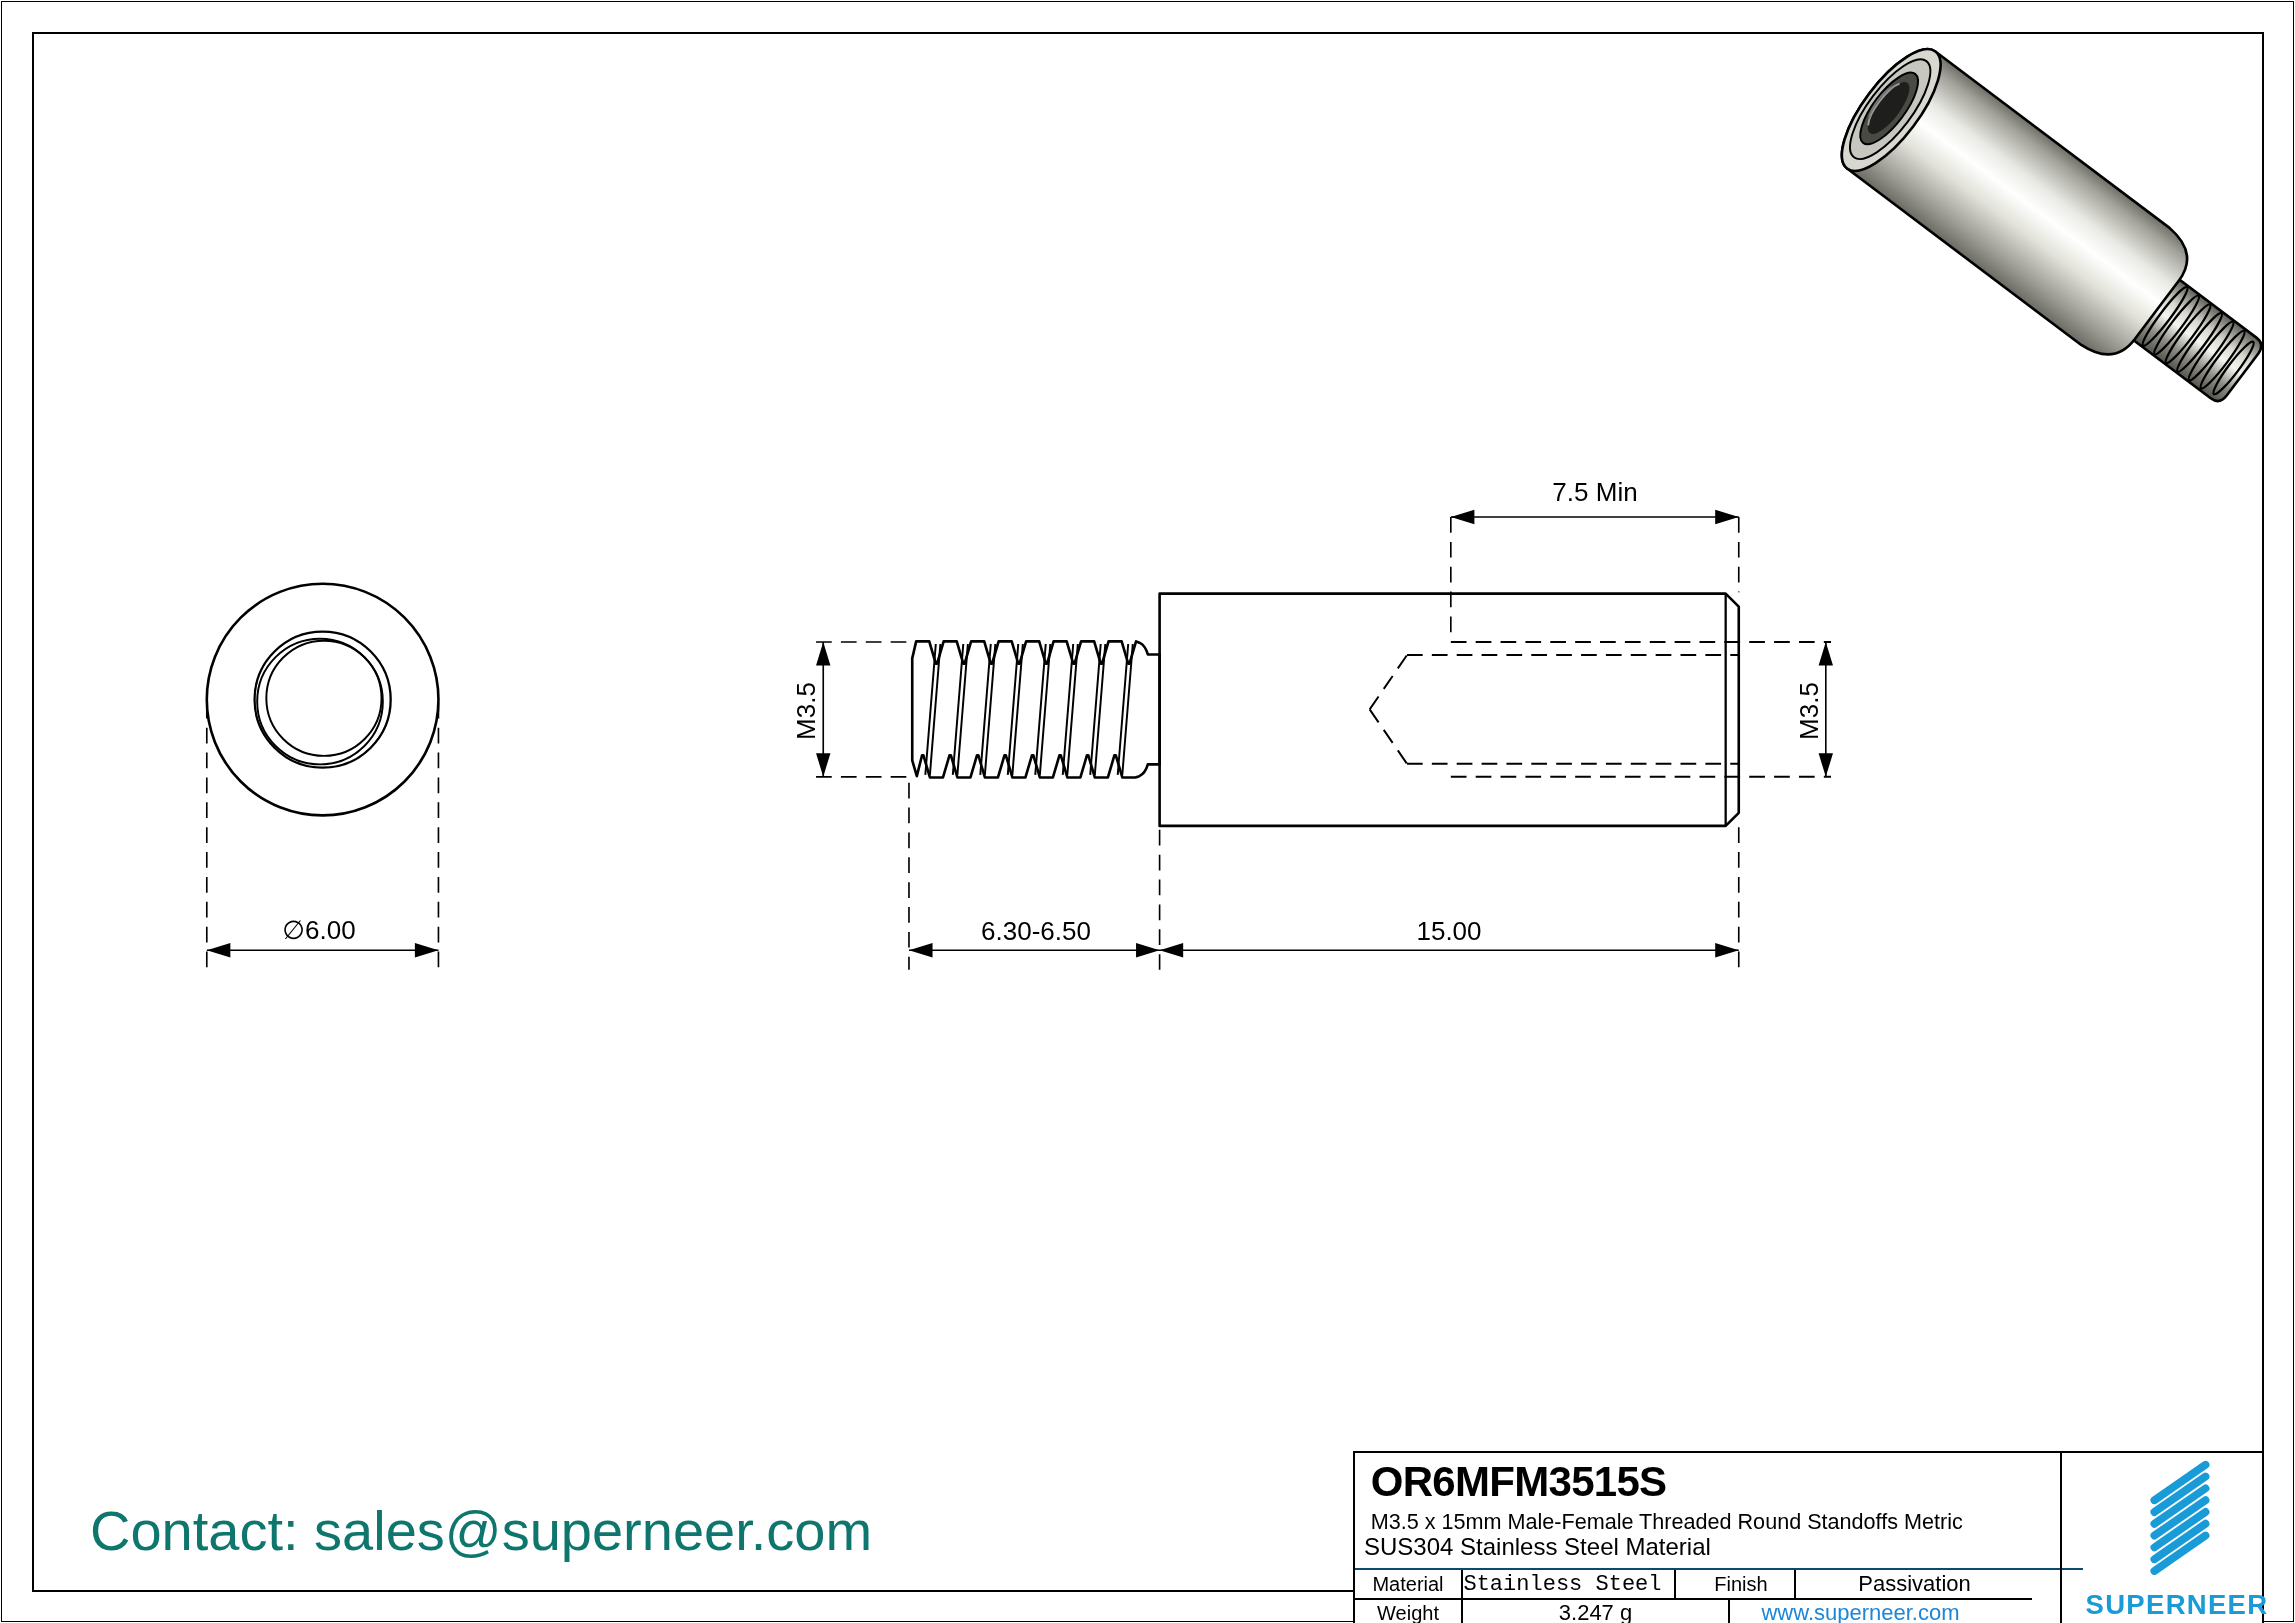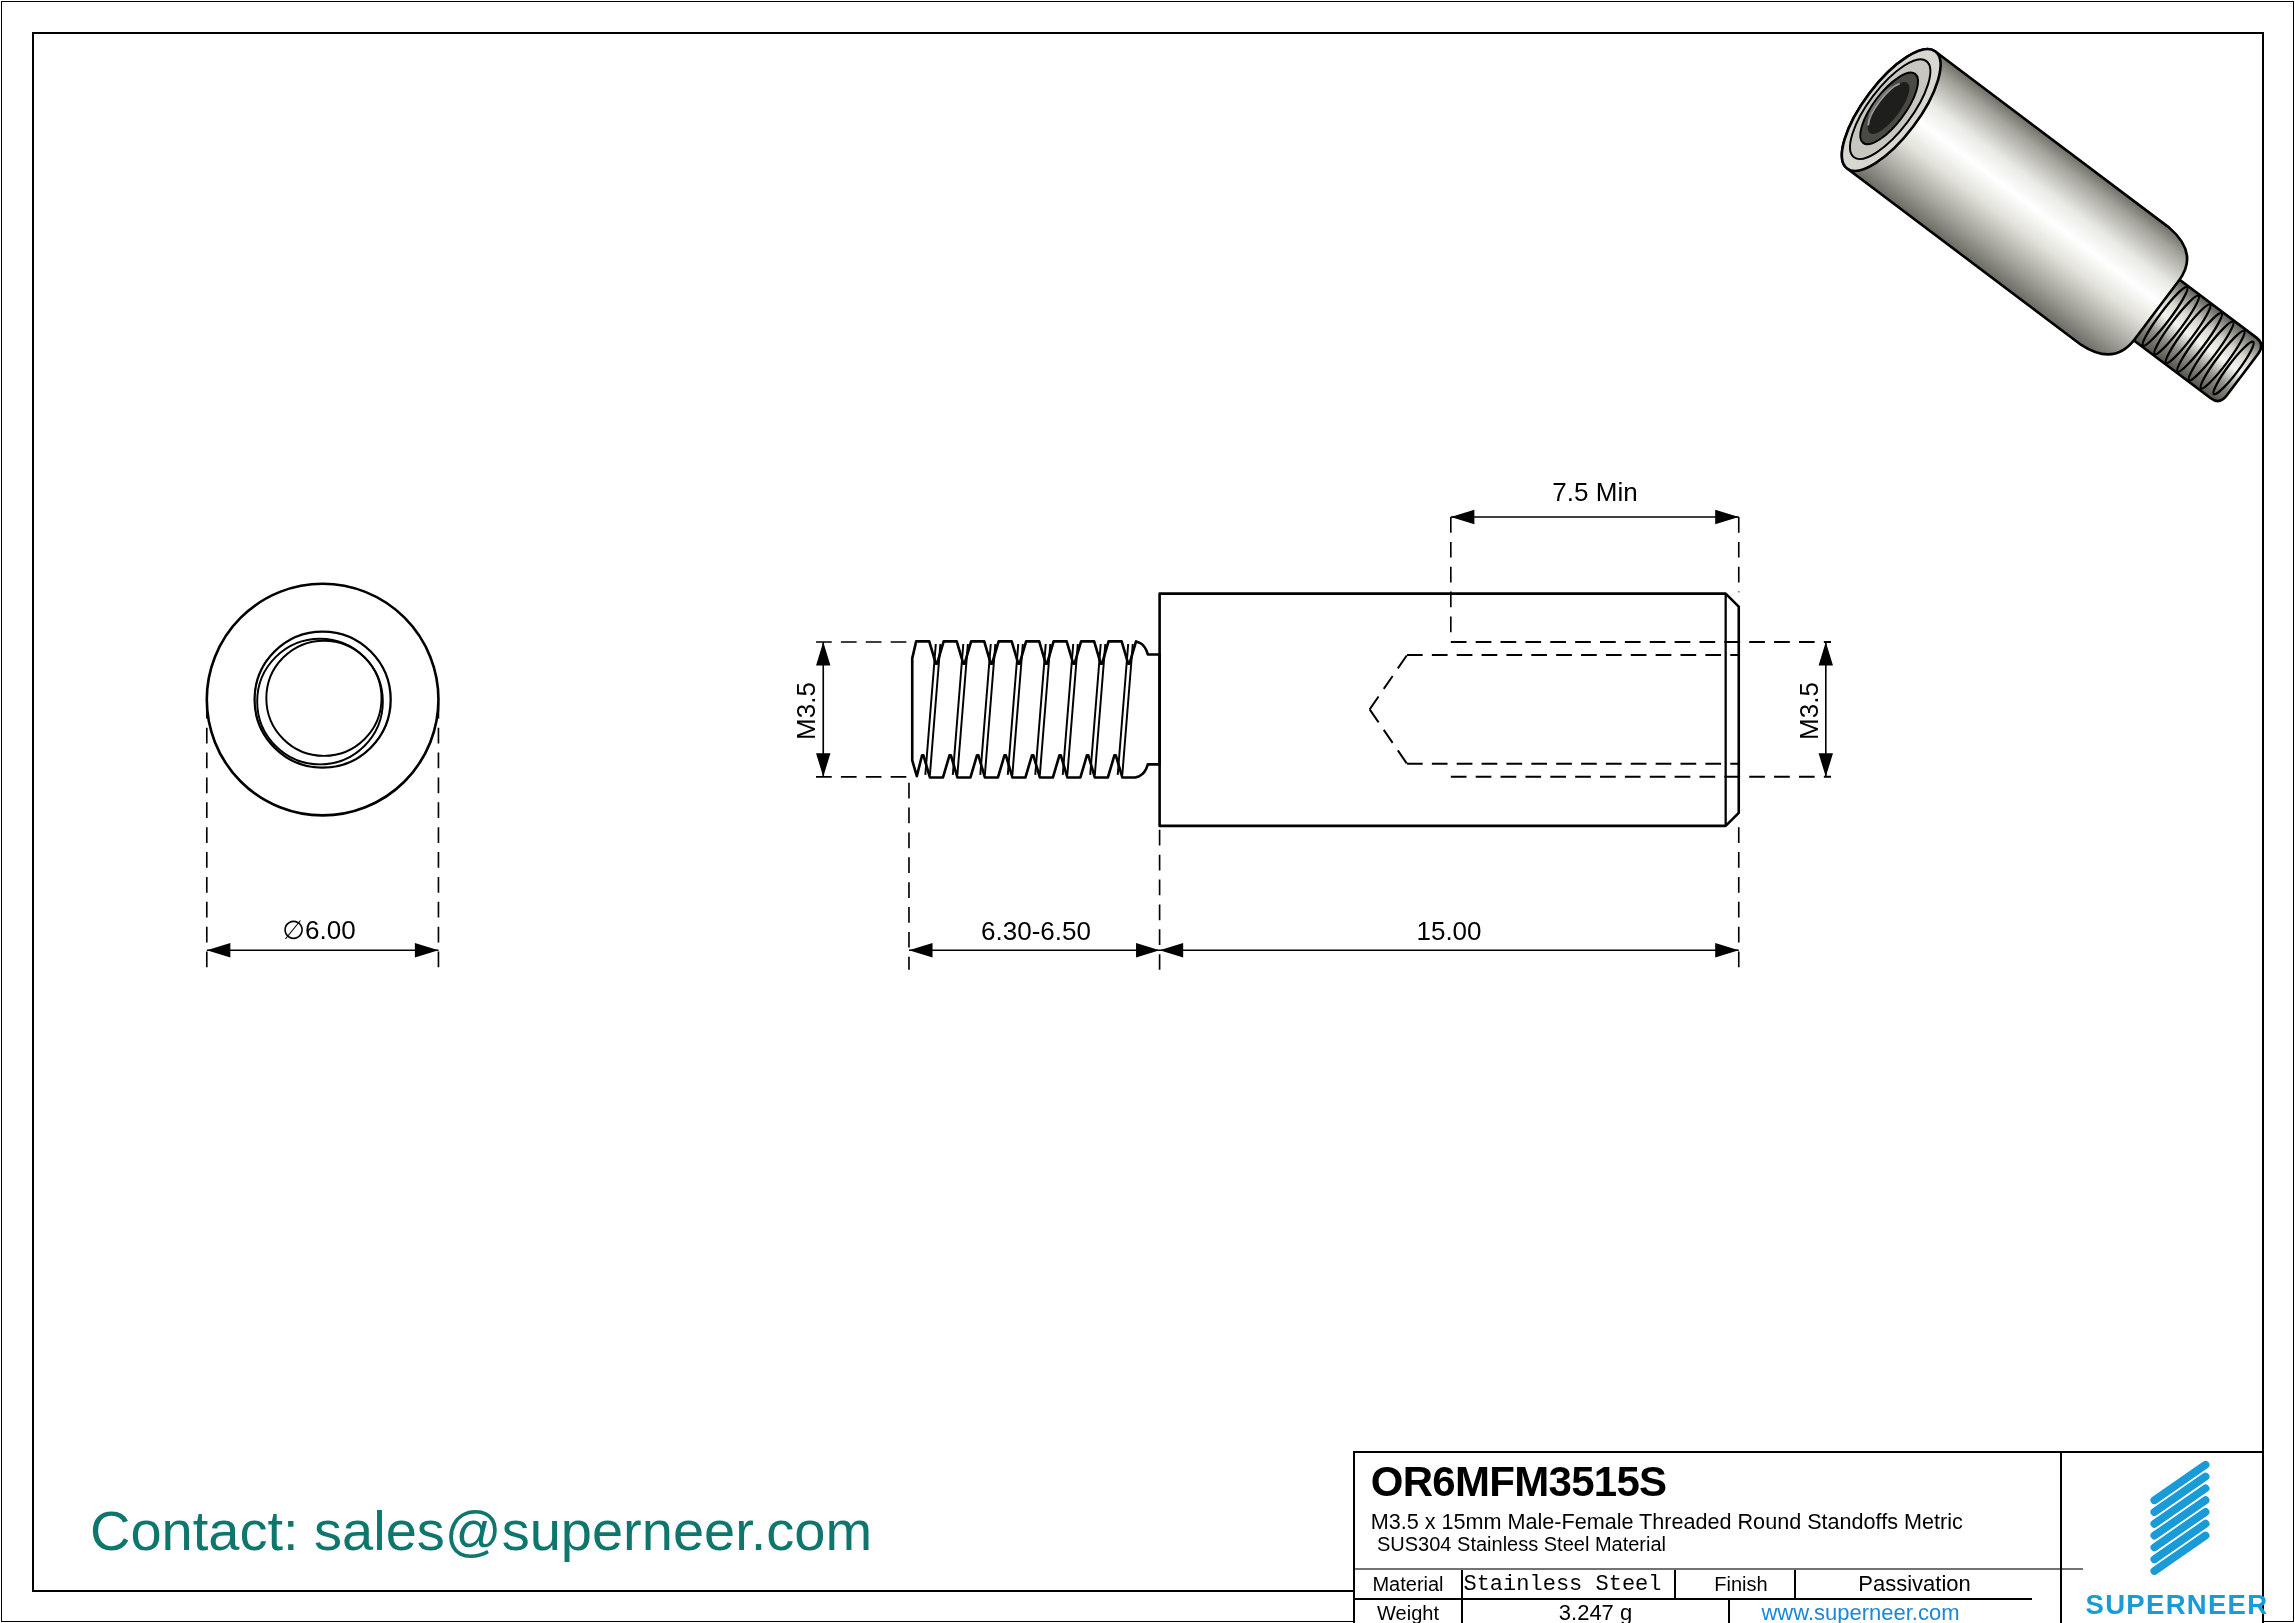--- a/index.html
+++ b/index.html
@@ -44,22 +44,22 @@
     background:#fff;
     margin-top:36px;
   }
   .tb *{box-sizing:border-box;}
   .tb-part{
     position:absolute;left:15.7px;top:5.2px;
     font-size:42px;font-weight:bold;letter-spacing:-0.7px;
     white-space:nowrap;
   }
   .tb-desc1{position:absolute;left:15.7px;top:56px;font-size:21.6px;white-space:nowrap;}
-  .tb-desc2{position:absolute;left:22px;top:80px;font-size:20px;white-space:nowrap;}
-  .tb-row1{position:absolute;left:0;top:115px;width:728px;height:30px;border-top:2px solid #737373;}
+  .tb-desc2{position:absolute;left:9px;top:80px;font-size:24px;white-space:nowrap;}
+  .tb-row1{position:absolute;left:0;top:115px;width:728px;height:30px;border-top:2px solid #0c4a6e;}
   .tb-row2{position:absolute;left:0;top:145px;width:677px;height:28px;border-top:2px solid #000;}
   .tb-cell{
     position:absolute;top:0;height:100%;
     display:flex;align-items:center;justify-content:center;
     font-size:20px;
   }
   .tb-cell.val{font-size:22px;}
   .c1{left:0;width:108px;border-right:2px solid #000;}
   .c2{left:96px;width:225px;border-right:2px solid #000;font-family:Liberation Mono, monospace;}
   .c3{left:333px;width:108px;border-right:2px solid #000;}

